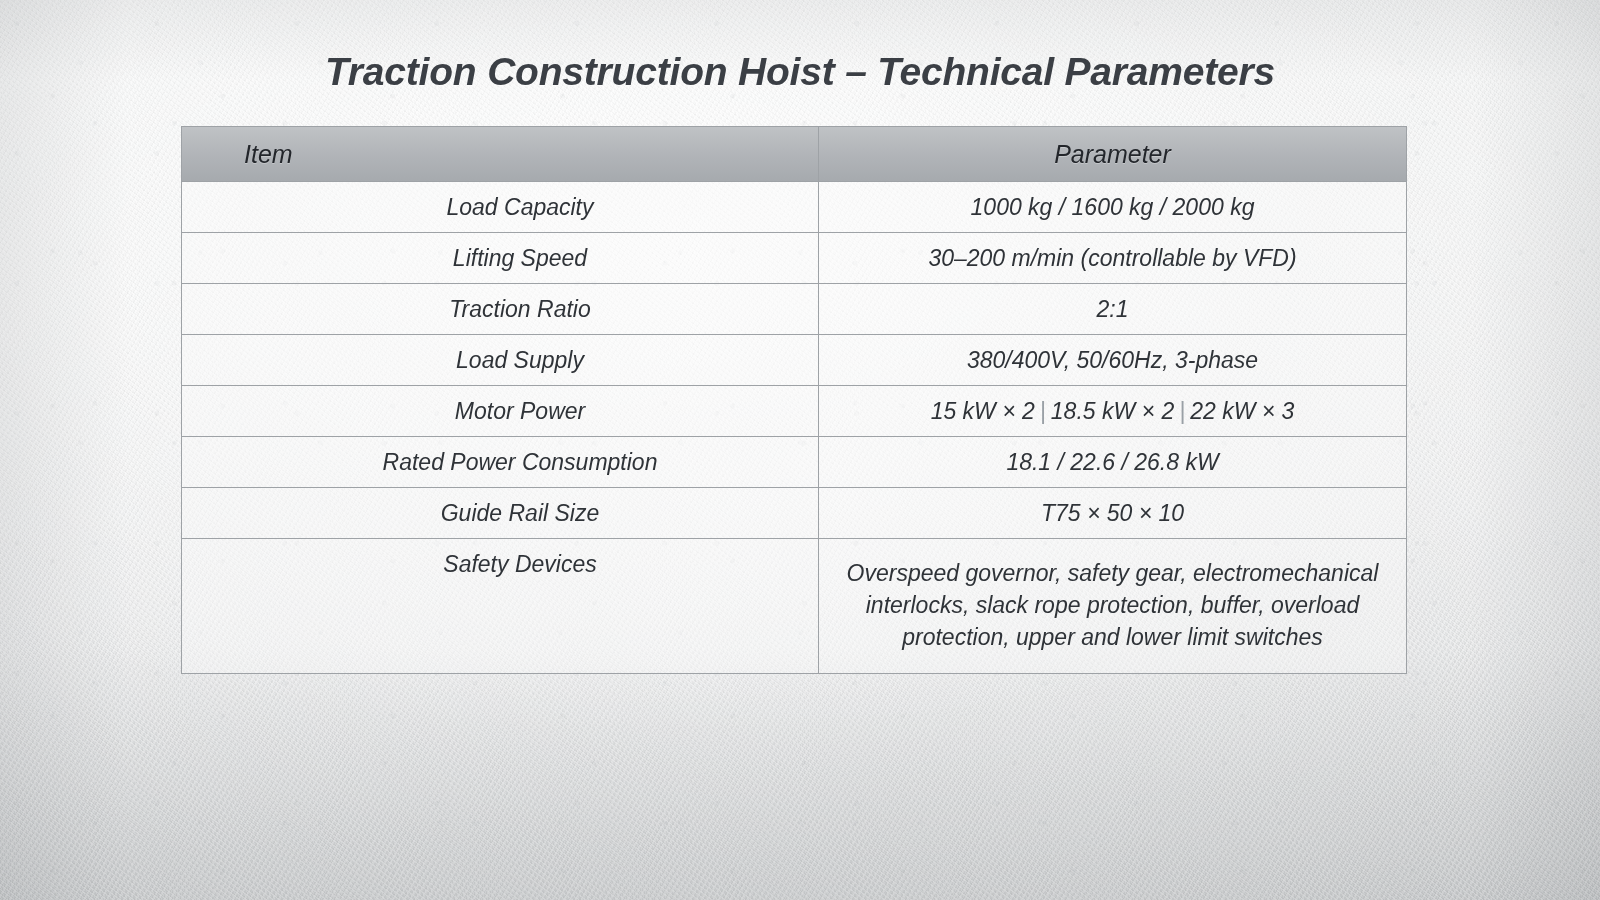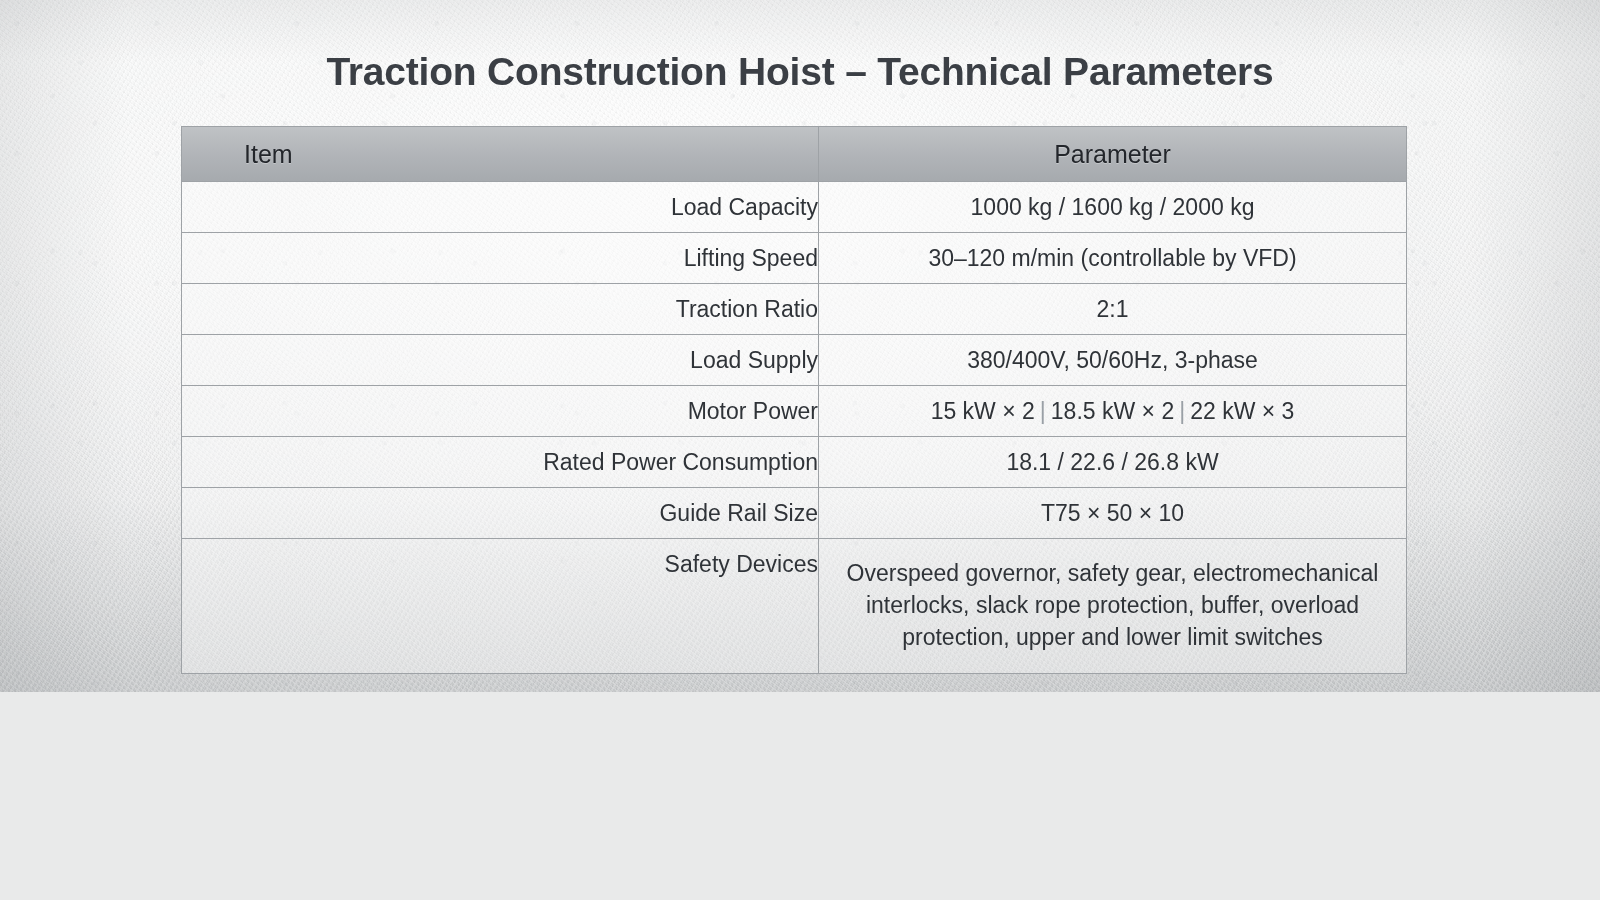--- a/index.html
+++ b/index.html
@@ -11,27 +11,28 @@
     height: 900px;
     overflow: hidden;
     font-family: "Liberation Sans", sans-serif;
     background: #e9eaea;
   }
 
   
   .stage {
     position: relative;
     width: 1600px;
-    height: 692px;
+    height: 900px;
     background-color: #e6e7e8;
     background-image:
       radial-gradient(ellipse 95% 75% at 42% 28%, rgba(255,255,255,0.95) 0%, rgba(255,255,255,0.35) 42%, rgba(255,255,255,0) 72%),
       radial-gradient(ellipse 120% 95% at 50% 55%, rgba(255,255,255,0.55) 0%, rgba(255,255,255,0) 65%),
       linear-gradient(176deg, #f4f5f5 0%, #eeefef 30%, #e2e3e4 62%, #d3d5d6 86%, #cfd1d2 100%);
     overflow: hidden;
+    font-style: italic;
   }
   
   .grain {
     position: absolute;
     inset: -20px;
     pointer-events: none;
     opacity: .55;
     background-image:
       repeating-linear-gradient(37deg, rgba(255,255,255,.55) 0 1px, rgba(0,0,0,.035) 1px 2px, rgba(255,255,255,0) 2px 4px),
       repeating-linear-gradient(119deg, rgba(0,0,0,.03) 0 1px, rgba(255,255,255,.45) 1px 3px, rgba(0,0,0,0) 3px 5px),
@@ -115,21 +116,21 @@
   thead th.col-param {
     text-align: center;
   }
 
   tbody td {
     height: 50px;
     background-color: rgba(250,250,251,0.42);
   }
   tbody td.item {
     width: 574px;
-    text-align: right;
+    text-align: center;
     padding-left: 40px;
   }
   tbody td.param {
     text-align: center;
   }
 
   tr.last td.item {
     width: 306px;
   }
   tr.last td.param {
@@ -165,21 +166,21 @@
           <th class="col-param">Parameter</th>
         </tr>
       </thead>
       <tbody>
         <tr>
           <td class="item">Load Capacity</td>
           <td class="param">1000 kg / 1600 kg / 2000 kg</td>
         </tr>
         <tr>
           <td class="item">Lifting Speed</td>
-          <td class="param">30–120 m/min (controllable by VFD)</td>
+          <td class="param">30–200 m/min (controllable by VFD)</td>
         </tr>
         <tr>
           <td class="item">Traction Ratio</td>
           <td class="param">2:1</td>
         </tr>
         <tr>
           <td class="item">Load Supply</td>
           <td class="param">380/400V, 50/60Hz, 3-phase</td>
         </tr>
         <tr>

